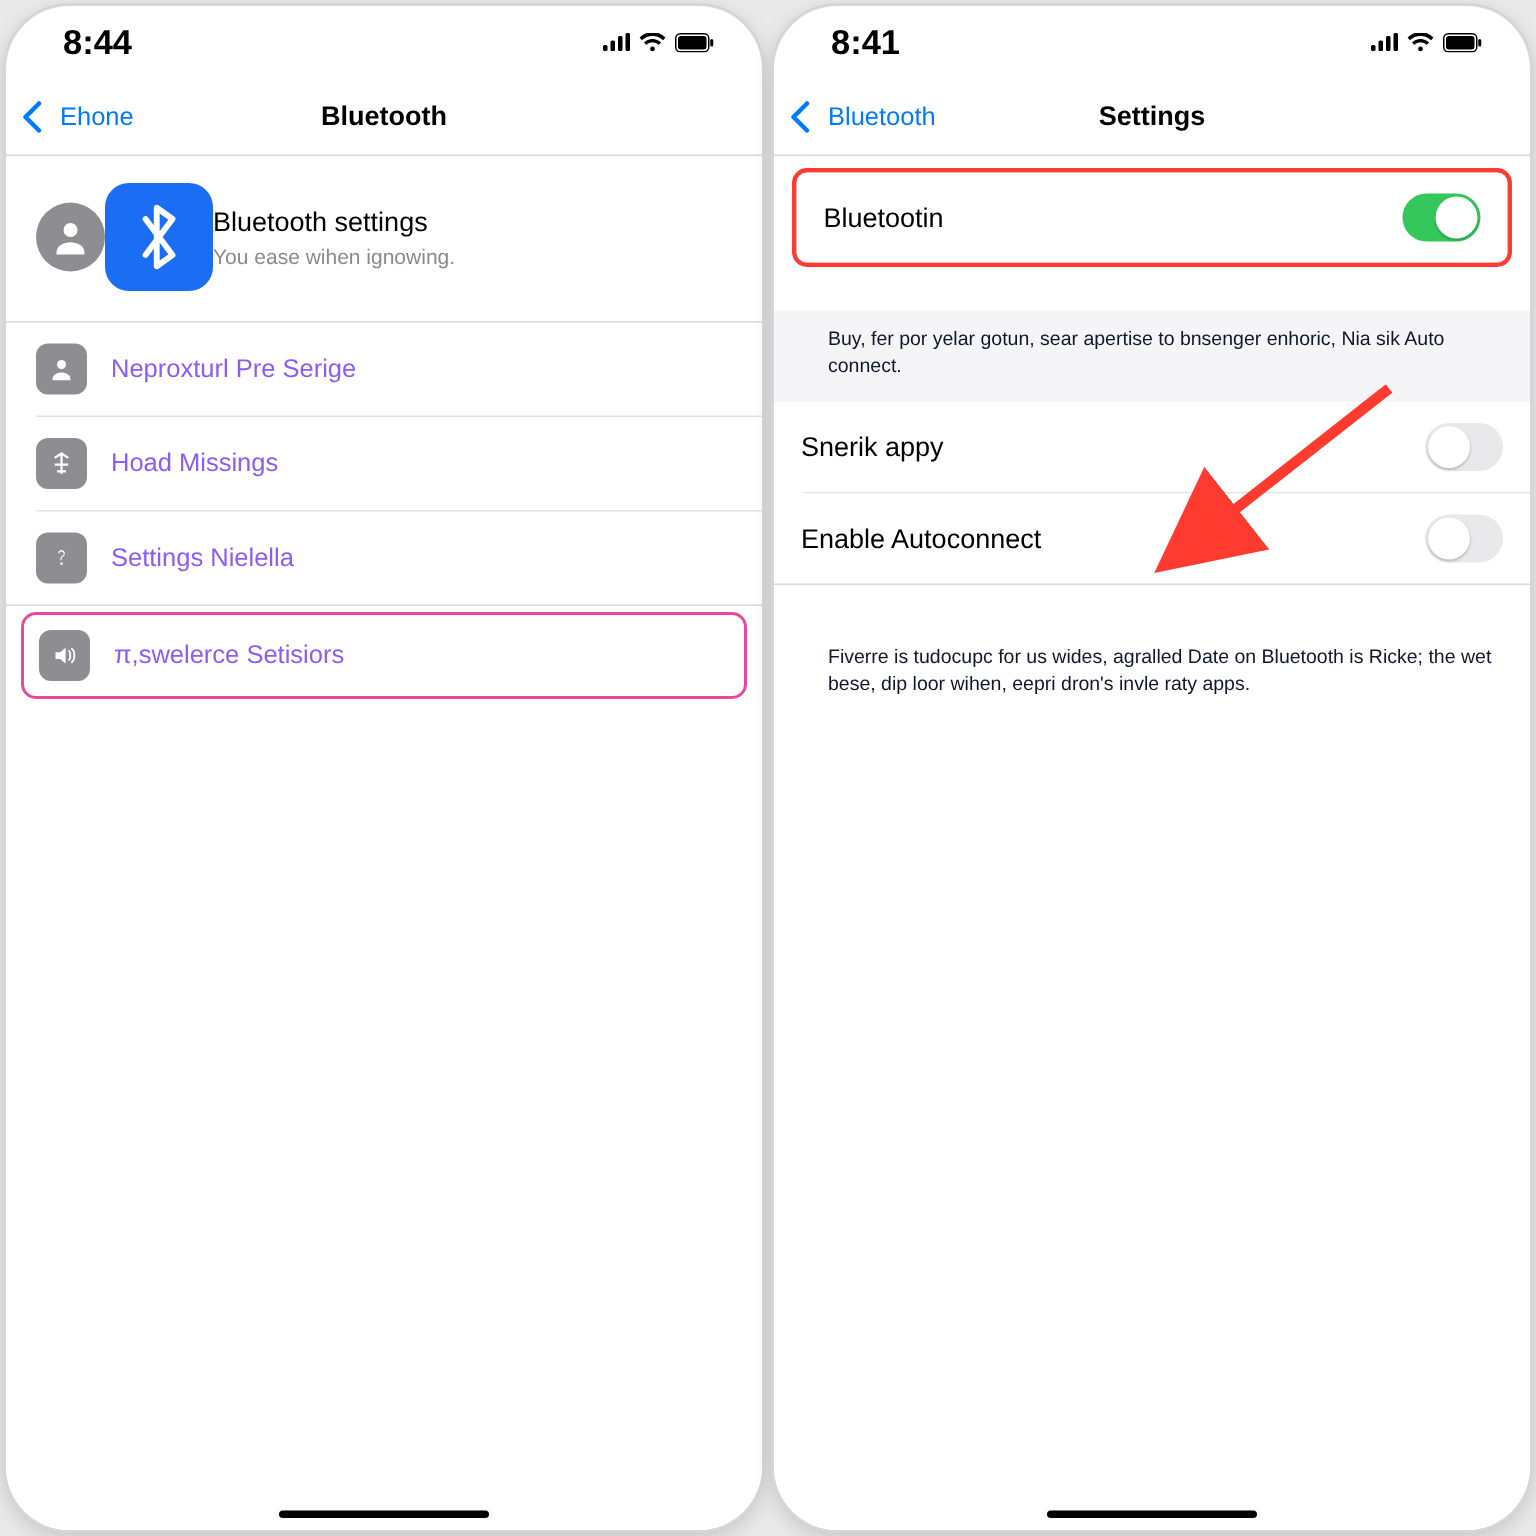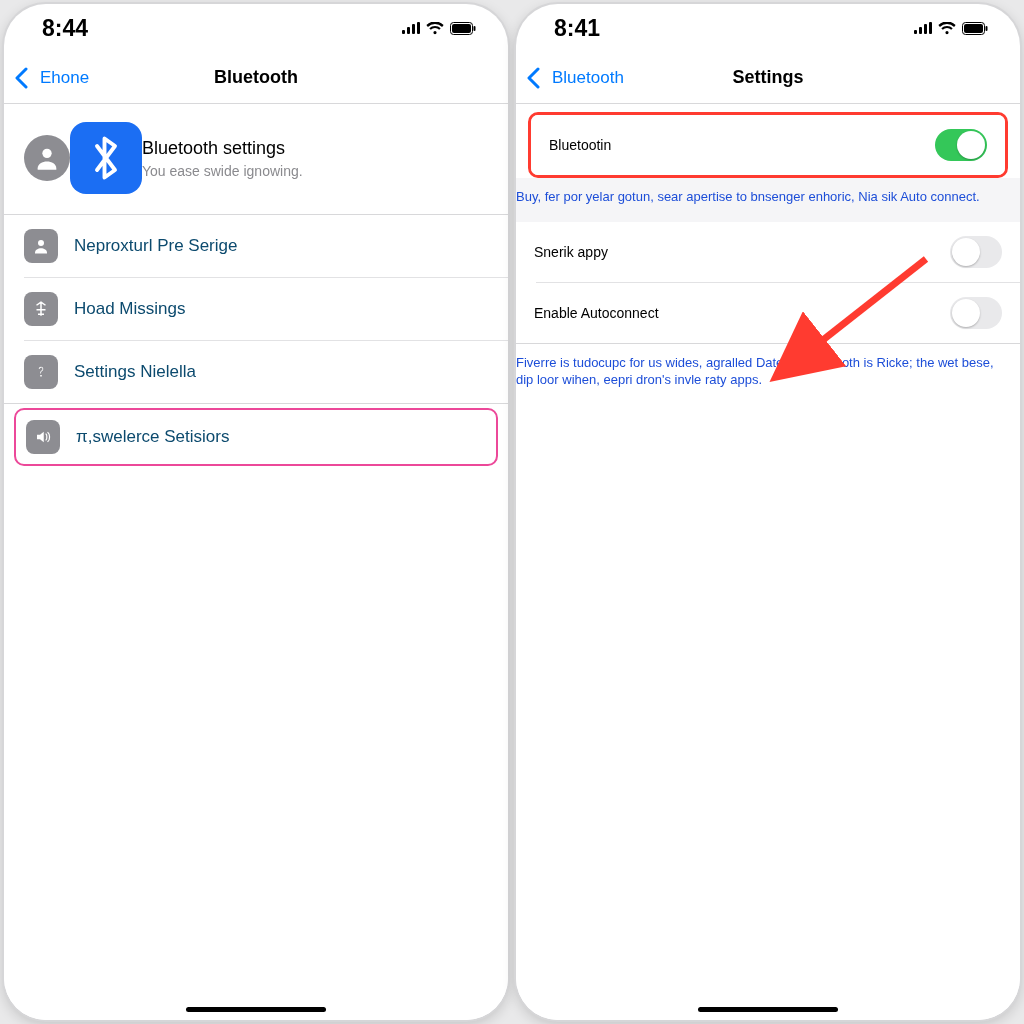--- a/index.html
+++ b/index.html
@@ -41,45 +41,45 @@
   }
   .bt-badge {
     width:72px; height:72px; border-radius:16px; background:#1b6ef3; display:flex; align-items:center; justify-content:center;
     color:#fff;
   }
   .header-text .title { font-size:18px; font-weight:400; color:#000; }
   .header-text .sub { font-size:14px; color:#8a8a8e; margin-top:4px; }
   .divider { height:1px; background:#e2e2e4; margin-left:20px; }
   .full-divider { height:1px; background:#d8d8da; }
   .row {
-    display:flex; align-items:center; gap:16px; padding:14px 18px 14px 20px; font-size:17px; color:#0c4a6e;
+    display:flex; align-items:center; gap:16px; padding:14px 18px 14px 20px; font-size:17px; color:#8b5cf6;
   }
   .row .icon {
     width:34px; height:34px; border-radius:8px; background:#8d8d92; display:flex; align-items:center; justify-content:center; color:#fff; flex:none;
   }
   .row .label { flex:1; }
   .highlight {
     border:2px solid #ec4899; border-radius:10px; margin:4px 10px; padding:10px 10px;
   }
   .toggle-row {
-    display:flex; align-items:center; padding:14px 18px; font-size:14px; color:#000; background:#fff;
+    display:flex; align-items:center; padding:14px 18px; font-size:18px; color:#000; background:#fff;
   }
   .toggle-row .label { flex:1; }
   .switch {
     width:52px; height:32px; border-radius:16px; position:relative; flex:none;
   }
   .switch.on { background:#34c759; }
   .switch.off { background:#e9e9eb; }
   .knob {
     position:absolute; top:2px; width:28px; height:28px; border-radius:50%; background:#fff; box-shadow:0 1px 2px rgba(0,0,0,0.25);
   }
   .switch.on .knob { right:2px; }
   .switch.off .knob { left:2px; }
   .footnote {
-    font-size:13px; color:#1d4ed8; padding:10px 18px 16px 0; line-height:1.35; background:#f5f5f7;
+    font-size:13px; color:#0f172a; padding:10px 18px 16px 36px; line-height:1.35; background:#f5f5f7;margin-top:29px;
   }
   .footnote.plain { background:#fff; }
   .right-top-highlight { margin:8px 12px 0 12px; border:3px solid #ff3b30; border-radius:10px; overflow:hidden; }
   .arrow {
     position:absolute; pointer-events:none;
   }
   .home-indicator {
     position:absolute; bottom:8px; left:50%; transform:translateX(-50%);
     width:140px; height:5px; background:#000; border-radius:3px;
   }
@@ -130,21 +130,21 @@
             <path d="M4 21c0-4 4-6 8-6s8 2 8 6v1H4v-1Z"></path>
           </svg>
       </div>
       <div class="bt-badge">
         <svg width="40" height="48" viewBox="0 0 24 32" fill="none">
             <path d="M6 8l12 16-7 5V3l7 5L6 24" stroke="#fff" stroke-width="2.6" stroke-linejoin="round" stroke-linecap="round"></path>
           </svg>
       </div>
       <div class="header-text">
         <div class="title">Bluetooth settings</div>
-        <div class="sub">You ease swide ignowing.</div>
+        <div class="sub">You ease wihen ignowing.</div>
       </div>
     </div>
     <div class="full-divider"></div>
 
     <div class="row">
       <div class="icon">
         <svg width="18" height="18" viewBox="0 0 24 24" fill="#fff">
             <circle cx="12" cy="8" r="4"></circle>
             <path d="M4 21c0-4 4-6 8-6s8 2 8 6v1H4v-1Z"></path>
           </svg>

